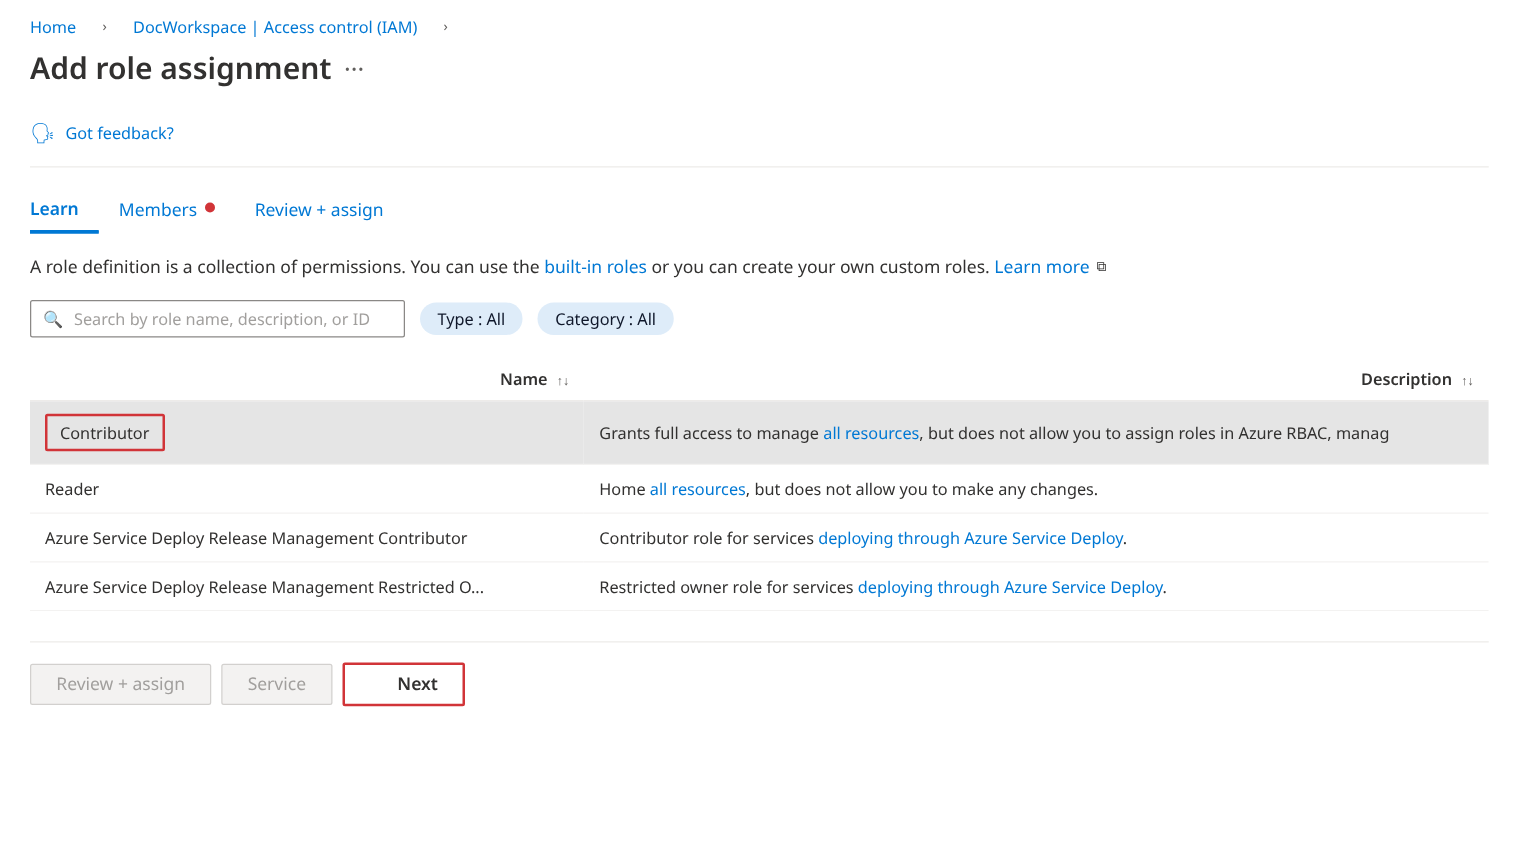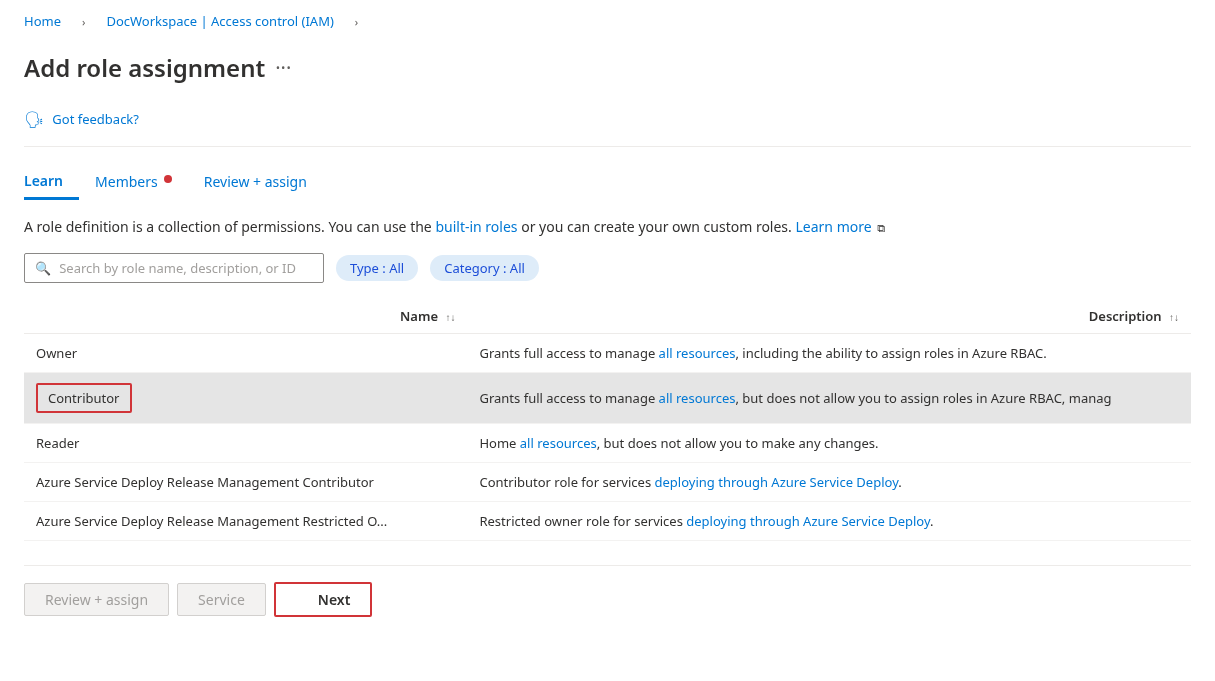--- a/index.html
+++ b/index.html
@@ -19,21 +19,20 @@
       color: #0078d4;
     }
     .breadcrumb span { color: #605e5c; }
     .breadcrumb a { color: #0078d4; text-decoration: none; cursor: pointer; }
     .chevron { color: #605e5c; font-size: 11px; }
     .page-title {
       display: flex;
       align-items: center;
       gap: 10px;
       margin-bottom: 16px;
-      margin-top: 13px;
     }
     .page-title h1 {
       font-size: 24px;
       font-weight: 600;
       color: #323130;
     }
     .page-title .ellipsis {
       color: #605e5c;
       font-size: 20px;
       cursor: pointer;
@@ -146,21 +145,21 @@
     }
     .search-box input::placeholder { color: #a19f9d; }
     .search-icon { color: #605e5c; font-size: 13px; }
     .filter-pill {
       display: flex;
       align-items: center;
       background: #deecf9;
       border-radius: 16px;
       padding: 4px 14px;
       font-size: 13px;
-      color: #1d4ed8;
+      color: #0f172a;
       cursor: pointer;
       gap: 4px;
     }
     .table-container {
       width: 100%;
       overflow-x: hidden;
     }
     .table {
       width: 100%;
       border-collapse: collapse;
@@ -280,24 +279,20 @@
           <span>Name</span>
           <span class="sort-icon">↑↓</span>
         </th>
         <th class="col-desc">
           <span>Description</span>
           <span class="sort-icon">↑↓</span>
         </th>
       </tr>
     </thead>
     <tbody id="table-body">
-    <tr>
-          <td class="name-cell">Owner</td>
-          <td class="desc-cell"><span>Grants full access to manage </span><span class="highlight">all resources</span><span>, including the ability to assign roles in Azure RBAC.</span></td>
-        </tr>
         <tr class="selected-row">
           <td class="name-cell"><span class="selected-row" style="border: 2px solid rgb(209, 52, 56); padding: 4px 10px; border-radius: 2px; display: inline-block;">Contributor</span></td>
           <td class="desc-cell"><span>Grants full access to manage </span><span class="highlight">all resources</span><span>, but does not allow you to assign roles in Azure RBAC, manag</span></td>
         </tr>
         <tr>
           <td class="name-cell">Reader</td>
           <td class="desc-cell"><span>Home </span><span class="highlight">all resources</span><span>, but does not allow you to make any changes.</span></td>
         </tr>
         <tr>
           <td class="name-cell">Azure Service Deploy Release Management Contributor</td>

